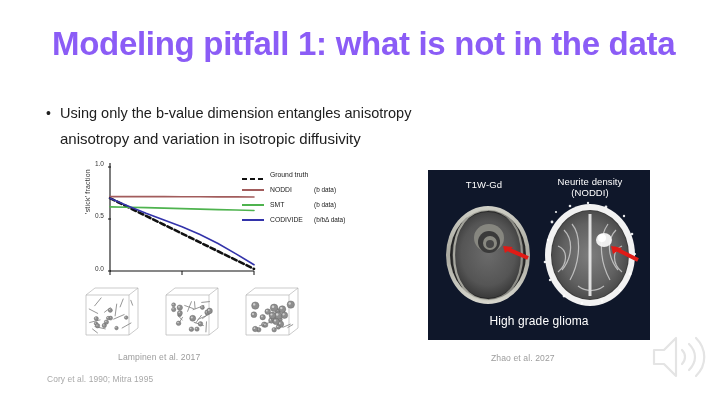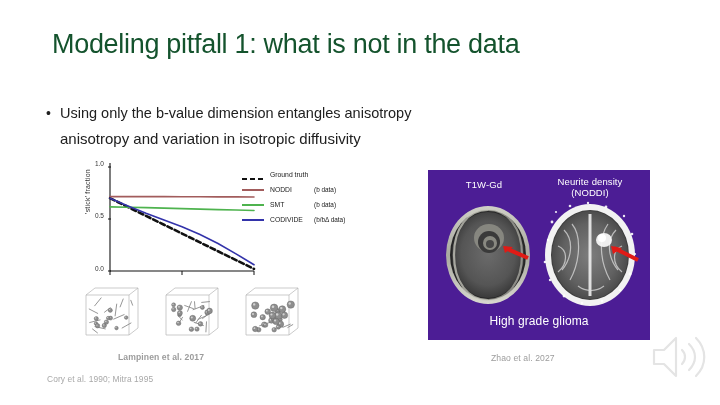--- a/index.html
+++ b/index.html
@@ -17,25 +17,25 @@
     font-family: "Liberation Sans", sans-serif;
     color: #111111;
   }
 
   
   #slide-title {
     position: absolute;
     left: 52px;
     top: 27px;
     width: 620px;
-    font-size: 27px;
+    font-size: 33px;
     line-height: 34px;
-    font-weight: 400;
+    font-weight: 700;
     letter-spacing: -0.3px;
-    color: #14532d;
+    color: #8b5cf6;
     white-space: nowrap;
   }
 
   
   #bullet-block {
     position: absolute;
     left: 46px;
     top: 100px;
     width: 520px;
   }
@@ -169,32 +169,32 @@
   }
 
   
   .caption {
     position: absolute;
     font-size: 8.6px;
     color: #9c9c9c;
     letter-spacing: 0.1px;
     white-space: nowrap;
   }
-  #caption-lampinen { left: 118px; top: 352px; font-weight: bold; }
+  #caption-lampinen { left: 118px; top: 352px; }
   #caption-zhao     { left: 491px; top: 353px; }
   #footnote-cory    { left: 47px;  top: 374px; font-size: 8.4px; color: #a8a8a8; }
 
   
   #mri-panel {
     position: absolute;
     left: 428px;
     top: 170px;
     width: 222px;
     height: 170px;
-    background: #4c1d95;
+    background: #0f172a;
     overflow: hidden;
   }
   .mri-label {
     position: absolute;
     color: #ffffff;
     font-size: 9.5px;
     text-align: center;
     line-height: 11px;
     letter-spacing: 0.1px;
   }

